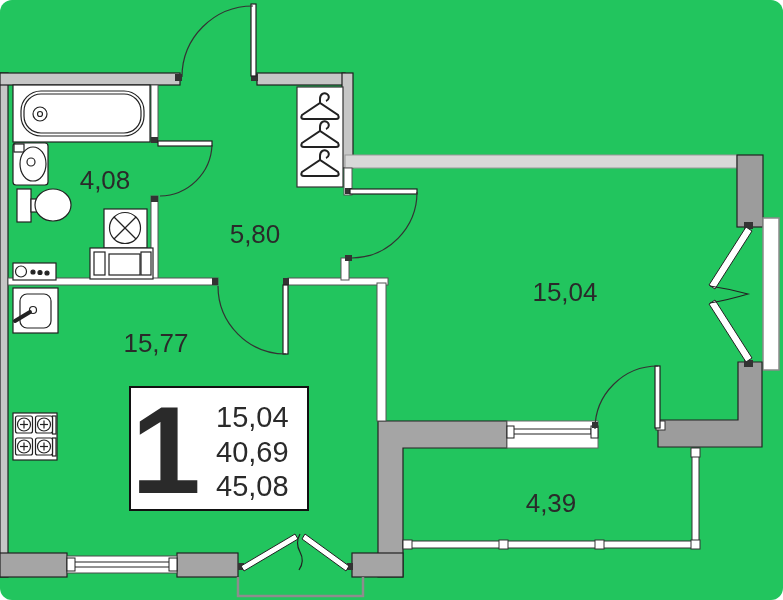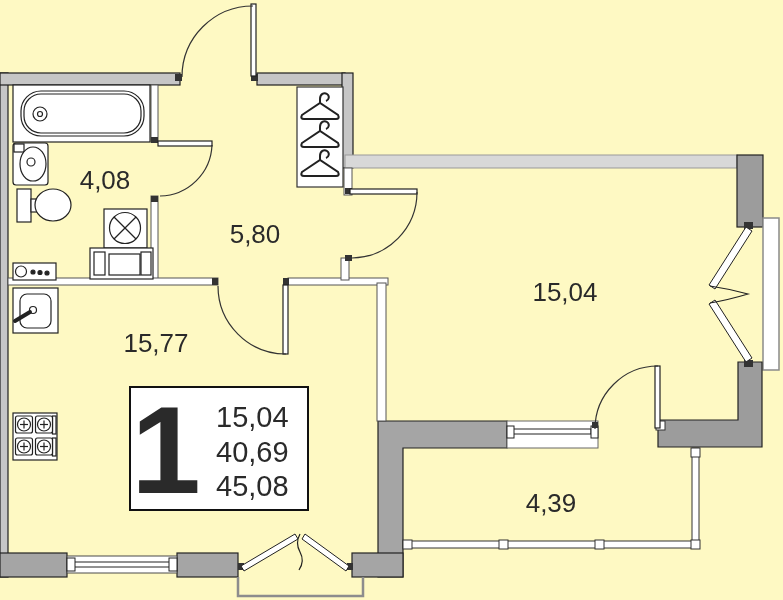--- a/index.html
+++ b/index.html
@@ -1,16 +1,16 @@
 <!DOCTYPE html>
 <html><head>
 <meta charset="utf-8">
 <style>
   html,body{margin:0;padding:0;background:#ffffff;}
-  .stage{width:783px;height:600px;position:relative;background:#fef9c3;overflow:hidden;}
+  .stage{width:783px;height:600px;position:relative;background:#22c55e;overflow:hidden;border-radius:12px;}
   svg{display:block;}
   svg text{font-family:"Liberation Sans", sans-serif;fill:#2a2a2a;}
   .room-label{font-size:26px;}
   .legend-num{font-size:29px;}
   .legend-big{font-size:125px;font-weight:bold;}
 </style>
 </head>
 <body>
 
 <div class="stage">

